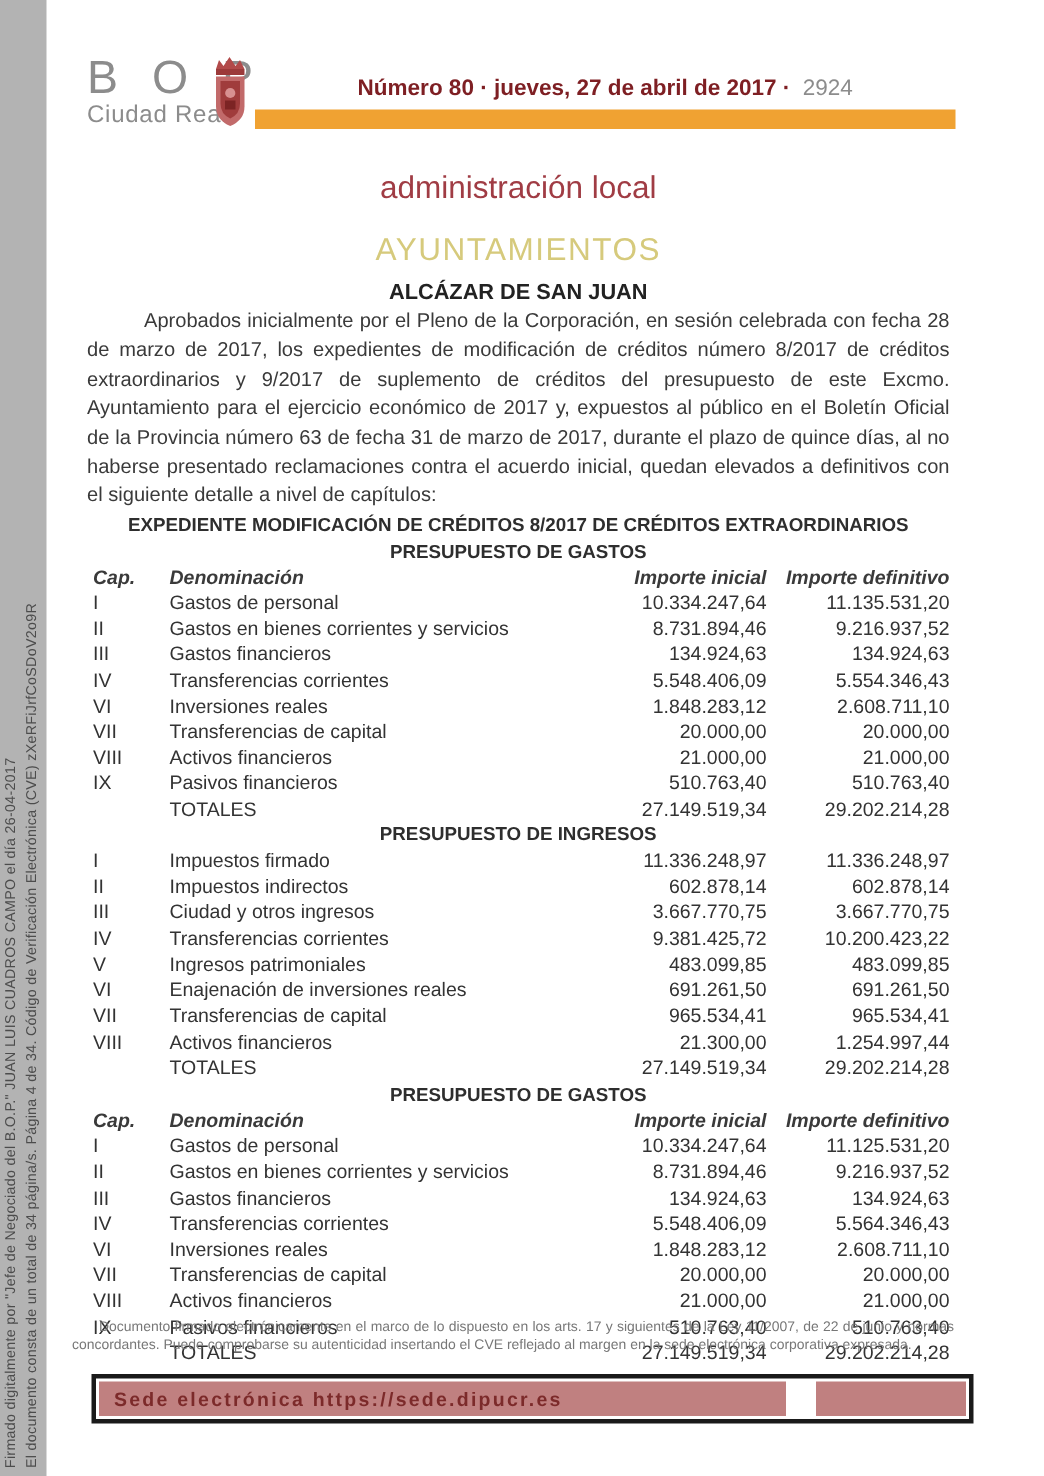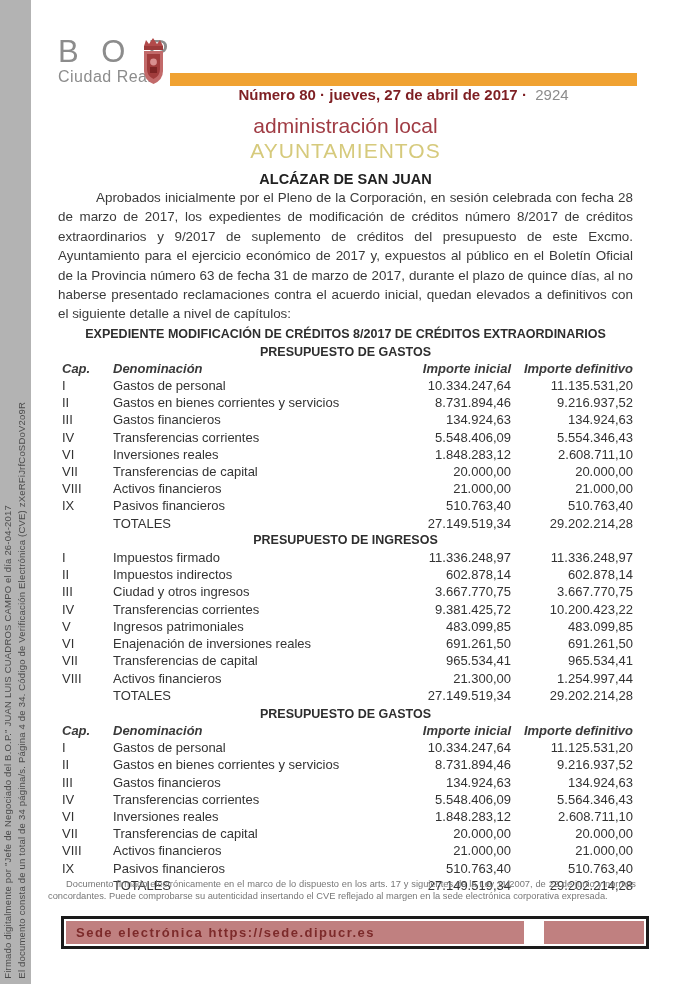--- a/index.html
+++ b/index.html
@@ -25,26 +25,25 @@
   
   .logo-text { position:absolute; left:58px; top:36px; color:#8c8c8c; }
   .logo-bop { font-size:31px; letter-spacing:7px; line-height:32px; font-weight:400; }
   .logo-sub { font-size:16px; letter-spacing:0.5px; margin-top:0px; }
   .crest { position:absolute; left:140px; top:36px; width:27px; height:50px; }
   .orange-bar { position:absolute; left:170px; top:73px; width:467px; height:13px; background:#f0a232; }
   .issue-line {
     position:absolute; left:170px; top:50px; width:467px;
     text-align:center; font-size:15px; font-weight:bold; color:#7e1f23;
     white-space:nowrap;
-    margin-top:36px;
   }
   .issue-line .pageno { color:#8c8c8c; font-weight:normal; }
   
   .content { position:absolute; left:58px; top:113px; width:575px; }
-  .h-admin { text-align:center; font-size:21px; color:#a03c44; line-height:25px; margin-bottom:0; }
+  .h-admin { text-align:center; font-size:21px; color:#a03c44; line-height:25px; margin-bottom:16px; }
   .h-ayunt { text-align:center; font-size:21px; color:#d6ca7c; line-height:25px; margin-bottom:8px; letter-spacing:1px; }
   .h-muni  { text-align:center; font-size:14.5px; font-weight:bold; color:#222; line-height:17px; }
   .h-anun  { text-align:center; font-size:10.5px; color:#222; line-height:13px; margin-bottom:8px; }
   .para {
     font-size:13.4px; line-height:19.4px; text-align:justify; color:#3a3a3a;
     text-indent:38px; margin-bottom:2px;
   }
   .sect-title { text-align:center; font-size:12.5px; font-weight:bold; color:#2e2e2e; line-height:16px; margin-top:2px; }
   
   .thead, .trow {

